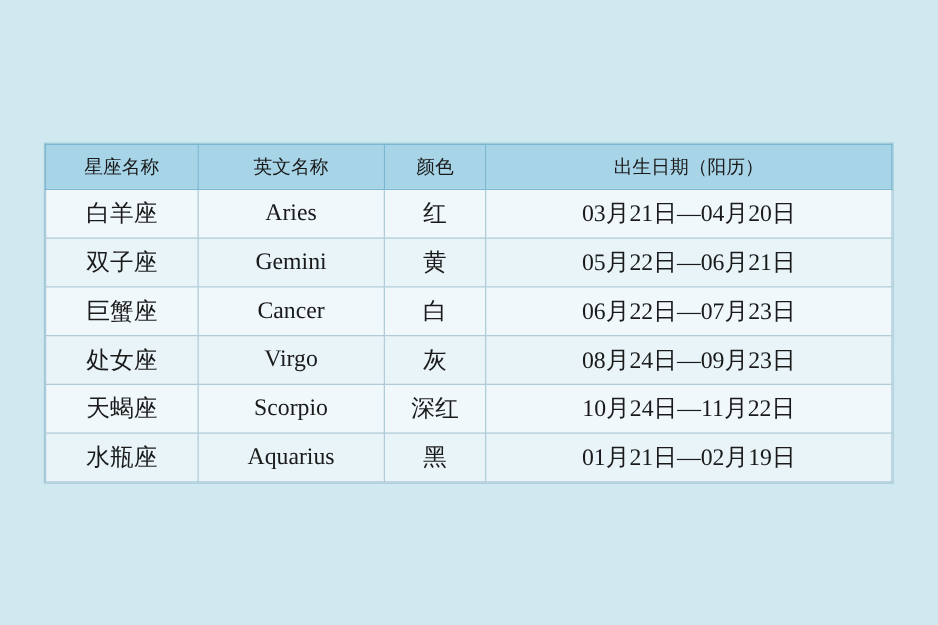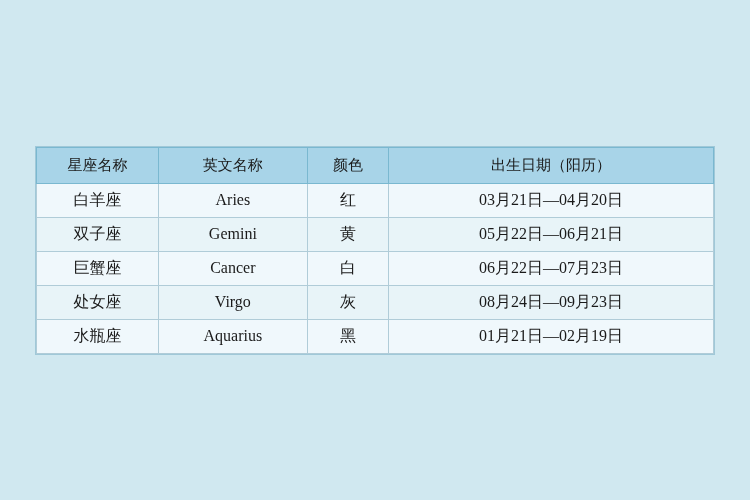--- a/index.html
+++ b/index.html
@@ -48,21 +48,21 @@
     }
 
     tbody tr:nth-child(even) {
       background-color: #e8f4f8;
     }
 
     tbody td {
       border: 1px solid #b0ccd8;
       padding: 6px 12px;
       text-align: center;
-      font-size: 16px;
+      font-size: 19px;
       color: #1a1a1a;
     }
 
     .col-zh { width: 18%; }
     .col-en { width: 22%; }
     .col-color { width: 12%; margin-left: 28px; }
     .col-date { width: 48%; }
   </style>
 </head>
 <body>
@@ -96,20 +96,26 @@
           <td>白</td>
           <td>06月22日—07月23日</td>
         </tr>
         <tr>
           <td>处女座</td>
           <td>Virgo</td>
           <td>灰</td>
           <td>08月24日—09月23日</td>
         </tr>
         <tr>
+          <td>天蝎座</td>
+          <td>Scorpio</td>
+          <td>深红</td>
+          <td>10月24日—11月22日</td>
+        </tr>
+        <tr>
           <td>水瓶座</td>
           <td>Aquarius</td>
           <td>黑</td>
           <td>01月21日—02月19日</td>
         </tr>
       </tbody>
   </table>
 </div>
 
 </body></html>

